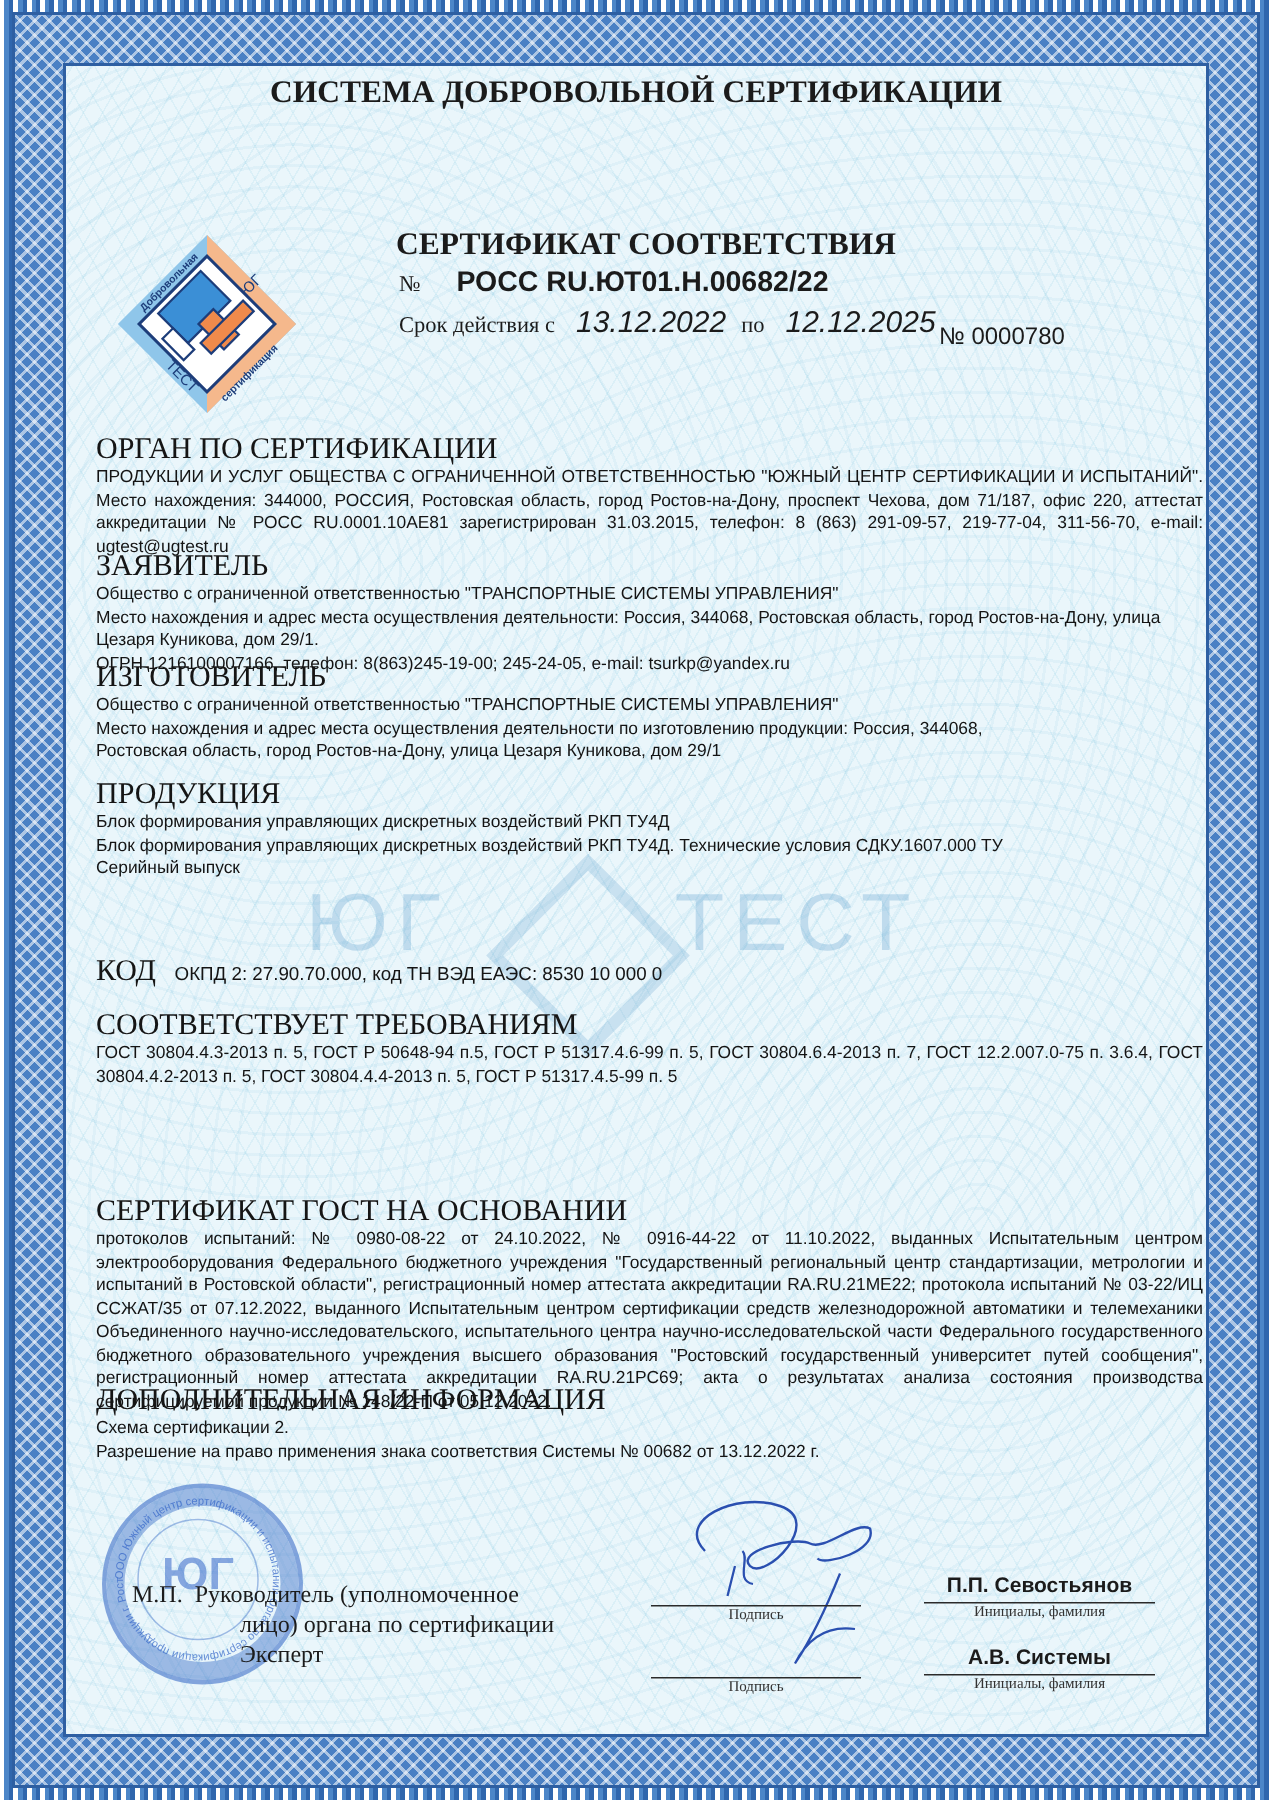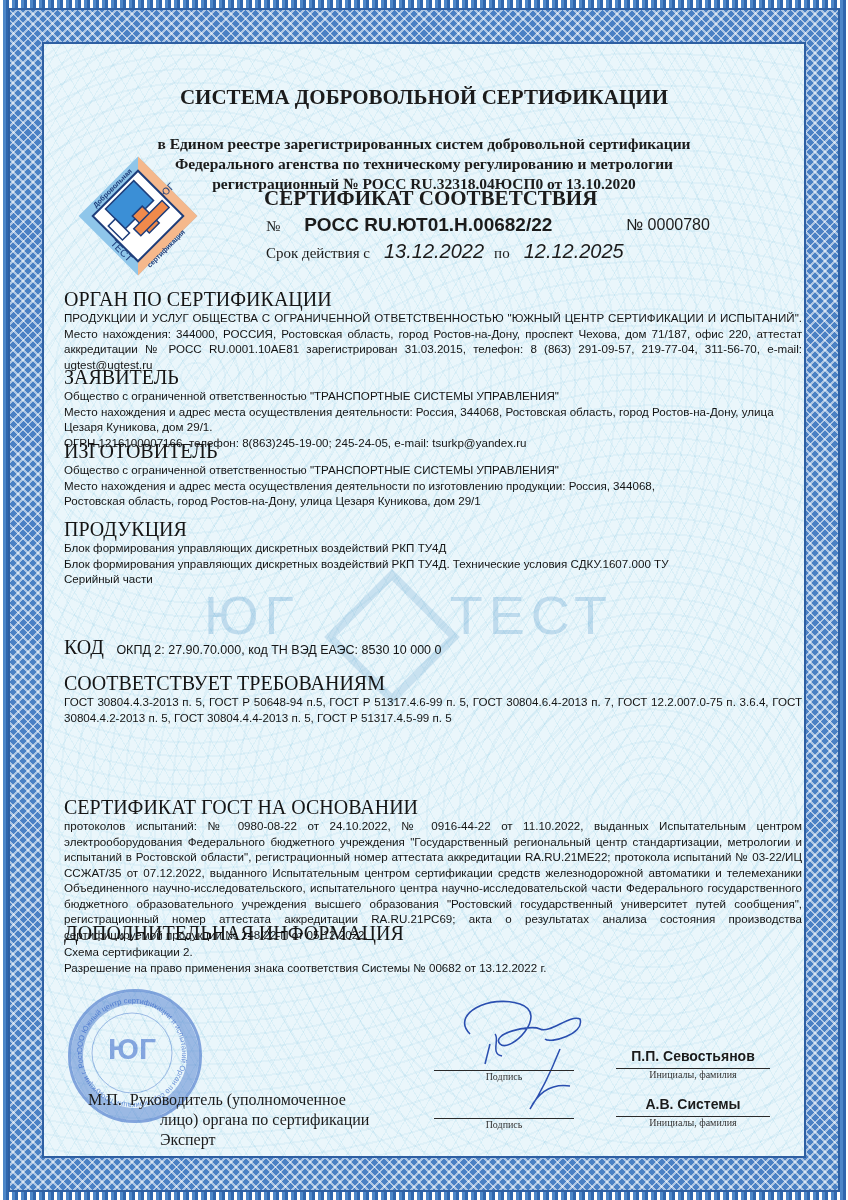--- a/index.html
+++ b/index.html
@@ -27,21 +27,21 @@
     position: absolute; left: 42px; top: 42px; width: 764px; height: 1116px;
     background:
       repeating-radial-gradient(circle at 20% 30%, rgba(120,190,220,0.10) 0 2px, transparent 2px 14px),
       repeating-radial-gradient(circle at 80% 70%, rgba(120,190,220,0.10) 0 2px, transparent 2px 16px),
       repeating-linear-gradient(60deg, rgba(150,210,230,0.18) 0 1px, transparent 1px 11px),
       repeating-linear-gradient(-60deg, rgba(150,210,230,0.18) 0 1px, transparent 1px 11px),
       #eaf6fb;
     border: 2px solid #2e5fa2;
     box-sizing: border-box;
   }
-  .serif { font-family: "Liberation Serif", serif; margin-top: 36px; }
+  .serif { font-family: "Liberation Serif", serif; }
   .center { text-align: center; }
   .abs { position: absolute; }
 
   .h-system { left: 0; width: 100%; top: 6px; font-size: 21px; font-weight: bold; line-height: 23px; }
   .h-sub { left: 0; width: 100%; top: 54px; font-size: 15.5px; font-weight: bold; line-height: 20px; }
 
   .logo { left: 34px; top: 112px; width: 120px; height: 120px; }
 
   .cert-title { left: 220px; top: 106px; font-size: 21px; font-weight: bold; }
   .cert-num-row { left: 222px; top: 134px; font-size: 15px; }
@@ -76,25 +76,20 @@
 </head>
 <body>
 
 <div class="border-outer"></div>
 <div class="border-band"></div>
 
 <div class="sheet">
 
   <div class="abs center serif h-system">
     <div>СИСТЕМА ДОБРОВОЛЬНОЙ СЕРТИФИКАЦИИ</div>
-  </div>
-  <div class="abs center serif h-sub">
-    <div>в Едином реестре зарегистрированных систем добровольной сертификации</div>
-    <div>Федерального агенства по техническому регулированию и метрологии</div>
-    <div>регистрационный № РОСС RU.32318.04ЮСП0 от 13.10.2020</div>
   </div>
 
   <div class="abs logo">
     <svg width="120" height="120" viewBox="0 0 120 120">
       <g transform="translate(60,60) rotate(45)">
         <rect x="-42" y="-42" width="84" height="84" fill="#8fc6ea"></rect>
         <polygon points="-42,-42 42,-42 42,42" fill="#f5b88c"></polygon>
         <rect x="-32" y="-32" width="64" height="64" fill="#ffffff" stroke="#1d3d7a" stroke-width="2"></rect>
         <rect x="-28" y="-22" width="28" height="40" fill="#3b8fd6" stroke="#1d3d7a" stroke-width="1.5"></rect>
         <rect x="-4" y="-10" width="24" height="14" fill="#f08a4b" stroke="#1d3d7a" stroke-width="1.5"></rect>
@@ -138,21 +133,21 @@
     <div class="section-title">ИЗГОТОВИТЕЛЬ</div>
     <div class="body-text">Общество с ограниченной ответственностью "ТРАНСПОРТНЫЕ СИСТЕМЫ УПРАВЛЕНИЯ"</div>
     <div class="body-text">Место нахождения и адрес места осуществления деятельности по изготовлению продукции: Россия, 344068,</div>
     <div class="body-text">Ростовская область, город Ростов-на-Дону, улица Цезаря Куникова, дом 29/1</div>
   </div>
 
   <div class="abs" style="left:20px; top:474px; width:738px;">
     <div class="section-title">ПРОДУКЦИЯ</div>
     <div class="body-text">Блок формирования управляющих дискретных воздействий РКП ТУ4Д</div>
     <div class="body-text">Блок формирования управляющих дискретных воздействий РКП ТУ4Д. Технические условия СДКУ.1607.000 ТУ</div>
-    <div class="body-text">Серийный части</div>
+    <div class="body-text">Серийный выпуск</div>
   </div>
 
   <div class="abs" style="left:20px; top:592px; width:738px;">
     <span class="section-title">КОД</span>
     <span class="body-text" style="margin-left:8px; font-size:12.5px;">ОКПД 2: 27.90.70.000, код ТН ВЭД ЕАЭС: 8530 10 000 0</span>
   </div>
 
   <div class="abs" style="left:20px; top:628px; width:738px;">
     <div class="section-title">СООТВЕТСТВУЕТ ТРЕБОВАНИЯМ</div>
     <div class="body-text justify">ГОСТ 30804.4.3-2013 п. 5, ГОСТ Р 50648-94 п.5, ГОСТ Р 51317.4.6-99 п. 5, ГОСТ 30804.6.4-2013 п. 7, ГОСТ 12.2.007.0-75 п. 3.6.4, ГОСТ 30804.4.2-2013 п. 5, ГОСТ 30804.4.4-2013 п. 5, ГОСТ Р 51317.4.5-99 п. 5</div>

